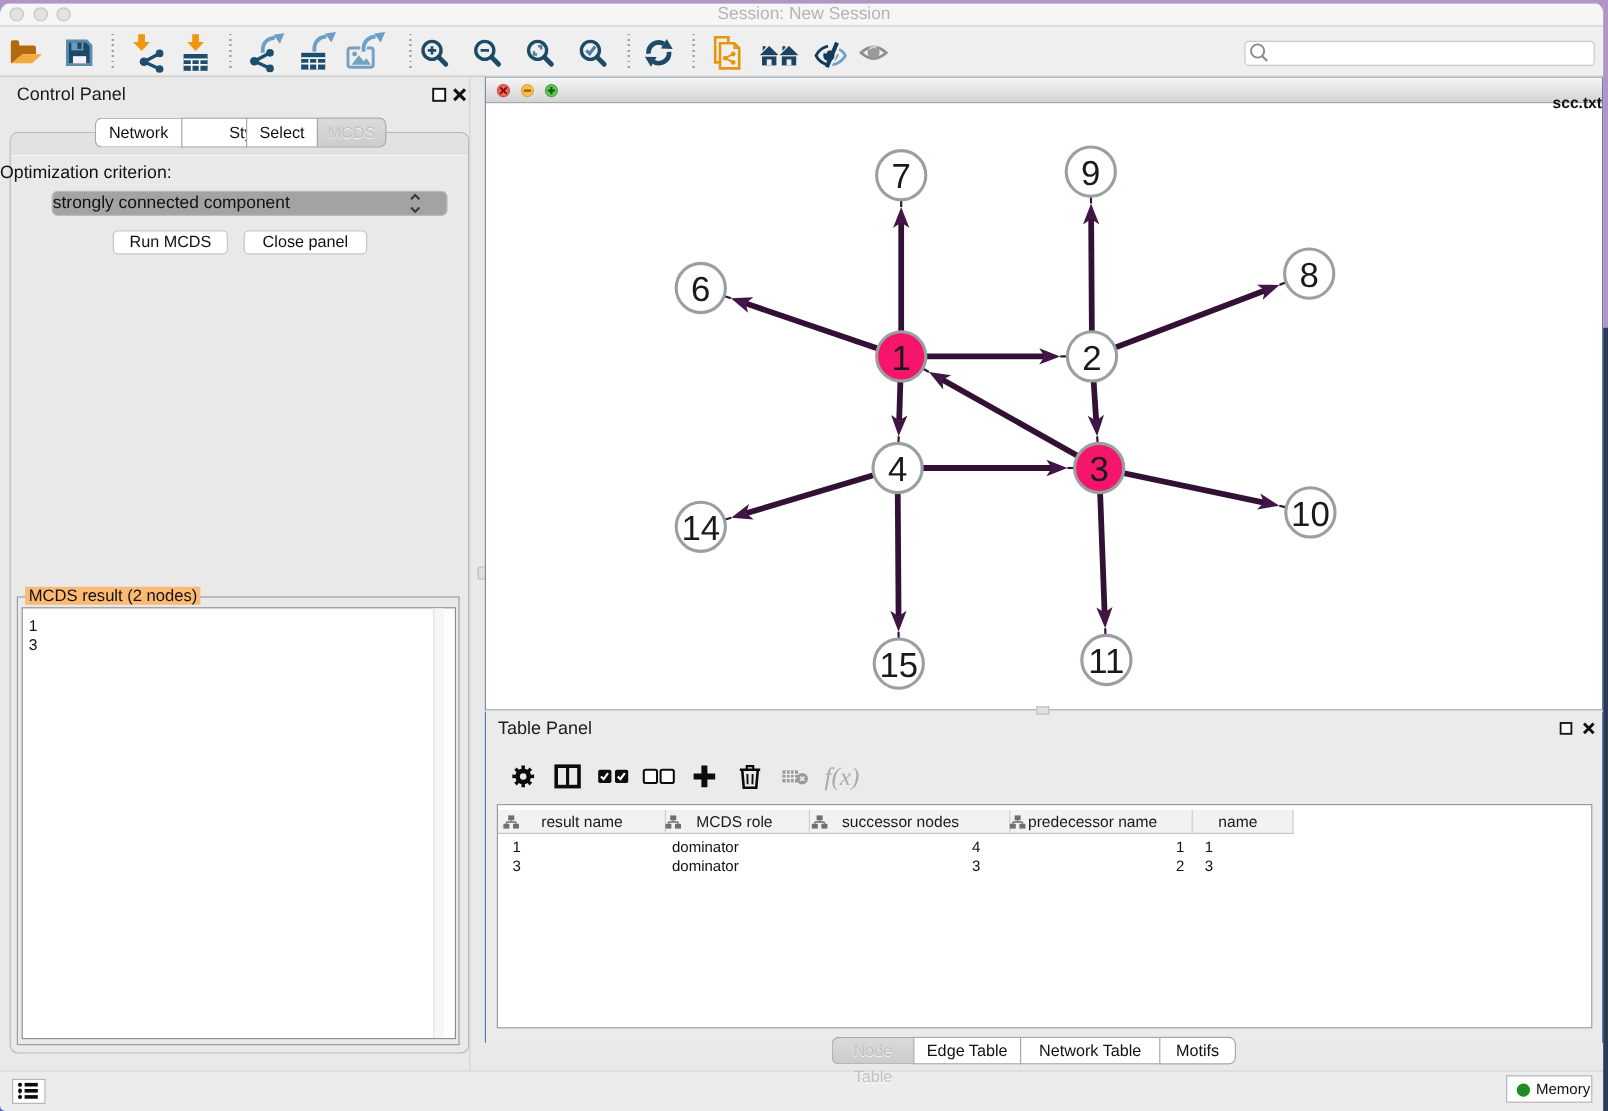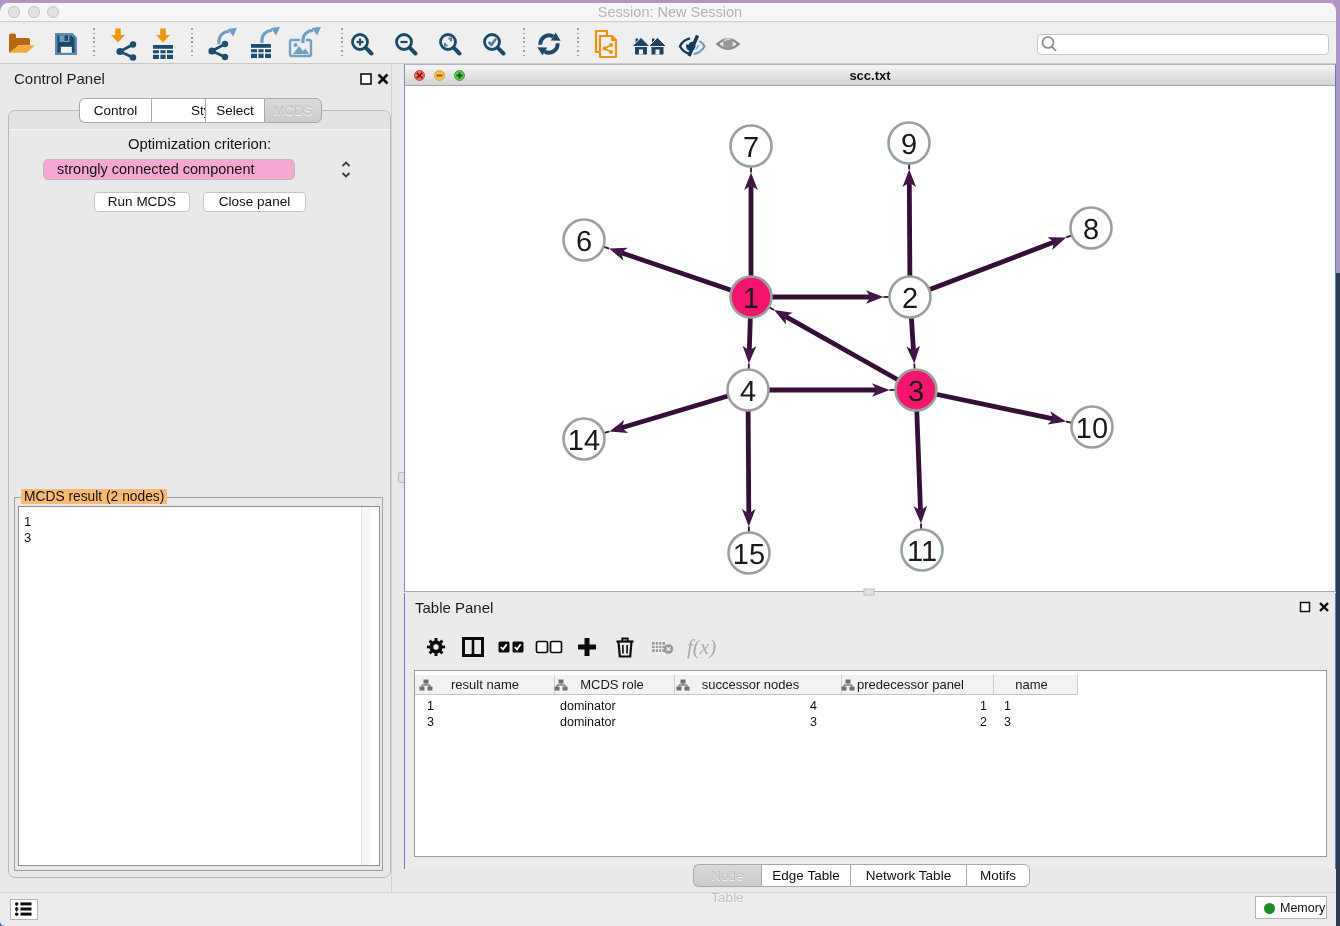--- a/index.html
+++ b/index.html
@@ -16,34 +16,34 @@
 #toolbar { position:absolute; left:0; top:23px; width:1340px; height:41px; background:#efefef; border-bottom:1px solid #c8c8c8; }
 .tsep { position:absolute; top:5px; height:31px; width:1.5px; background:repeating-linear-gradient(#9f9f9f 0 1.5px, transparent 1.5px 4.5px); }
 #searchbox { position:absolute; left:1037px; top:11px; width:292px; height:21px; background:#fff; border:1px solid #c8c8c8; border-radius:4px; }
 
 #cp-title { position:absolute; left:14px; top:70px; font-size:15px; color:#1c1c1c; }
 #cp-tabs { position:absolute; left:79px; top:98px; height:25px; display:flex; z-index:5; }
 .cptab { height:25px; line-height:24px; font-size:13.5px; color:#111; background:#fff; border:1px solid #a9a9a9; border-right:none; text-align:center; }
 .cptab.first { border-radius:6px 0 0 6px; }
 .cptab.sel { background:linear-gradient(#dadada,#cccccc); color:#c2c2c2; text-shadow:0 1px 0 #f5f5f5; border-right:1px solid #a9a9a9; border-radius:0 6px 6px 0; }
 #cp-body { position:absolute; left:8px; top:110px; width:383px; height:768px; background:#e9e9e9; border:1px solid #b9b9b9; border-radius:7px; }
-#opt-label { position:absolute; left:0; top:136px; width:399px; text-align:center; font-size:14.8px; color:#111; }
-#opt-select { position:absolute; left:43px; top:159px; width:252px; height:21px; background:#f9a8d4; border:1px solid #bbb; border-radius:5px; font-size:14.5px; color:#111; line-height:19px; padding-left:13px; }
+#opt-label { position:absolute; left:0; top:136px; width:399px; text-align:left; font-size:14.8px; color:#111; }
+#opt-select { position:absolute; left:43px; top:159px; width:330px; height:21px; background:#a3a3a3; border:1px solid #bbb; border-radius:5px; font-size:14.5px; color:#111; line-height:19px; }
 .btn { position:absolute; top:192px; height:20px; background:#fff; border:1px solid #c6c6c6; border-radius:4px; font-size:13.5px; color:#111; text-align:center; line-height:18px; }
 #fieldset { position:absolute; left:14px; top:497px; width:369px; height:374px; border:1px solid #9e9e9e; }
 #fieldset-legend { position:absolute; left:21px; top:489px; background:#fdba74; font-size:13.8px; color:#111; padding:0 3px; }
 #mcds-text { position:absolute; left:18px; top:506px; width:362px; height:360px; background:#fff; border:1px solid #8f8f8f; font-size:13px; color:#111; line-height:15.5px; padding:7px 0 0 5px; }
 #mcds-sb { position:absolute; left:361px; top:507px; width:9px; height:358px; background:#f7f7f7; border-left:1px solid #e3e3e3; }
 
 #vsplit-line { position:absolute; left:391px; top:65px; width:1px; height:827px; background:#d2d2d2; }
 #vsplit-handle { position:absolute; left:398px; top:472px; width:7px; height:11px; background:#e0e0e0; border:1px solid #bdbdbd; border-radius:2px; }
 
 #netwin { position:absolute; left:404px; top:64px; width:932px; height:528px; border:1px solid #7d8ea8; border-right:1px solid #5b7fb4; border-top:1px solid #aeb6c0; border-bottom:1px solid #a9a9a9; background:#fff; }
 #net-titlebar { position:absolute; left:0; top:0; width:100%; height:21px; background:linear-gradient(#f5f5f5,#d4d4d4); border-bottom:1px solid #a8a8a8; }
-#net-title { position:absolute; width:100%; text-align:center; top:3px; font-size:13px; font-weight:bold; color:#111; }
+#net-title { position:absolute; width:100%; text-align:right; top:13px; font-size:13px; font-weight:bold; color:#111; }
 .tlight { position:absolute; top:5px; width:11px; height:11px; border-radius:50%; }
 
 #tp-region { position:absolute; left:404px; top:593px; width:932px; height:276px; background:#ebebeb; border-left:1px solid #5b7fb4; border-right:1px solid #5b7fb4; }
 #tp-title { position:absolute; left:415px; top:599px; font-size:15px; color:#1c1c1c; }
 #tp-table { position:absolute; left:414px; top:670px; width:913px; height:187px; background:#fff; border:1px solid #9a9a9a; }
 .tcolsep { position:absolute; top:4px; width:1px; height:20px; background:#cfcfcf; }
 .thead { position:absolute; top:6px; font-size:13px; color:#1a1a1a; text-align:center; }
 .tcell { position:absolute; font-size:12.5px; color:#111; }
 
 #btabs { position:absolute; left:693px; top:864px; height:23px; display:flex; z-index:5; }
@@ -234,21 +234,21 @@
   </g>
 
   <g transform="translate(1049,21)" stroke="#8a8a8a" fill="none">
     <circle cx="-1" cy="-1.5" r="5.5" stroke-width="1.6"></circle>
     <line x1="2.8" y1="2.6" x2="7" y2="6.8" stroke-width="1.8"></line>
   </g>
 </svg>
 </div>
 <div id="cp-title">Control Panel</div>
 <div id="cp-tabs">
-  <div class="cptab first" style="width:72px;">Control</div>
+  <div class="cptab first" style="width:72px;">Network</div>
   <div class="cptab" style="width:54px;padding-left:39px;">Style</div>
   <div class="cptab" style="width:59px;">Select</div>
   <div class="cptab sel" style="width:58px;">MCDS</div>
 </div>
 <div id="cp-body">
     <div style="position:absolute;left:0;top:0;width:100%;height:19px;background:#e2e2e2;border-bottom:1px solid #f6f6f6;border-radius:7px 7px 0 0;"></div>
   </div>
 <div id="opt-label">Optimization criterion:</div>
 <div id="opt-select">strongly connected component</div>
 <div class="btn" style="left:94px; width:96px;">Run MCDS</div>
@@ -405,21 +405,21 @@
   <div style="position:absolute;left:0;top:4px;width:663px;height:20px;background:#f2f2f2;border-bottom:1px solid #c4c4c4;"></div>
   <div style="position:absolute;left:0;top:24px;width:663px;height:1px;"></div>
   <div class="tcolsep" style="left:139px;"></div>
   <div class="tcolsep" style="left:259px;"></div>
   <div class="tcolsep" style="left:426px;"></div>
   <div class="tcolsep" style="left:578px;"></div>
   <div class="tcolsep" style="left:662px;"></div>
   <div class="thead" style="left:10px; width:120px;">result name</div>
   <div class="thead" style="left:147px; width:100px;">MCDS role</div>
   <div class="thead" style="left:262px; width:147px;">successor nodes</div>
-  <div class="thead" style="left:429px; width:133px;">predecessor panel</div>
+  <div class="thead" style="left:429px; width:133px;">predecessor name</div>
   <div class="thead" style="left:575px; width:83px;">name</div>
   <svg width="460" height="28" style="position:absolute;left:0;top:0;">
     <g id="sm1" transform="translate(11,14)" fill="#6f6f6f" stroke="#6f6f6f">
       <rect x="-2.5" y="-5.5" width="5" height="4" stroke="none"></rect>
       <rect x="-6.5" y="1.5" width="5" height="4" stroke="none"></rect>
       <rect x="1.5" y="1.5" width="5" height="4" stroke="none"></rect>
       <line x1="0" y1="-1.5" x2="0" y2="0" stroke-width="1.2" fill="none"></line>
       <line x1="-4" y1="0" x2="4" y2="0" stroke-width="1.2" fill="none"></line>
       <line x1="-4" y1="0" x2="-4" y2="1.5" stroke-width="1.2" fill="none"></line>
       <line x1="4" y1="0" x2="4" y2="1.5" stroke-width="1.2" fill="none"></line>

